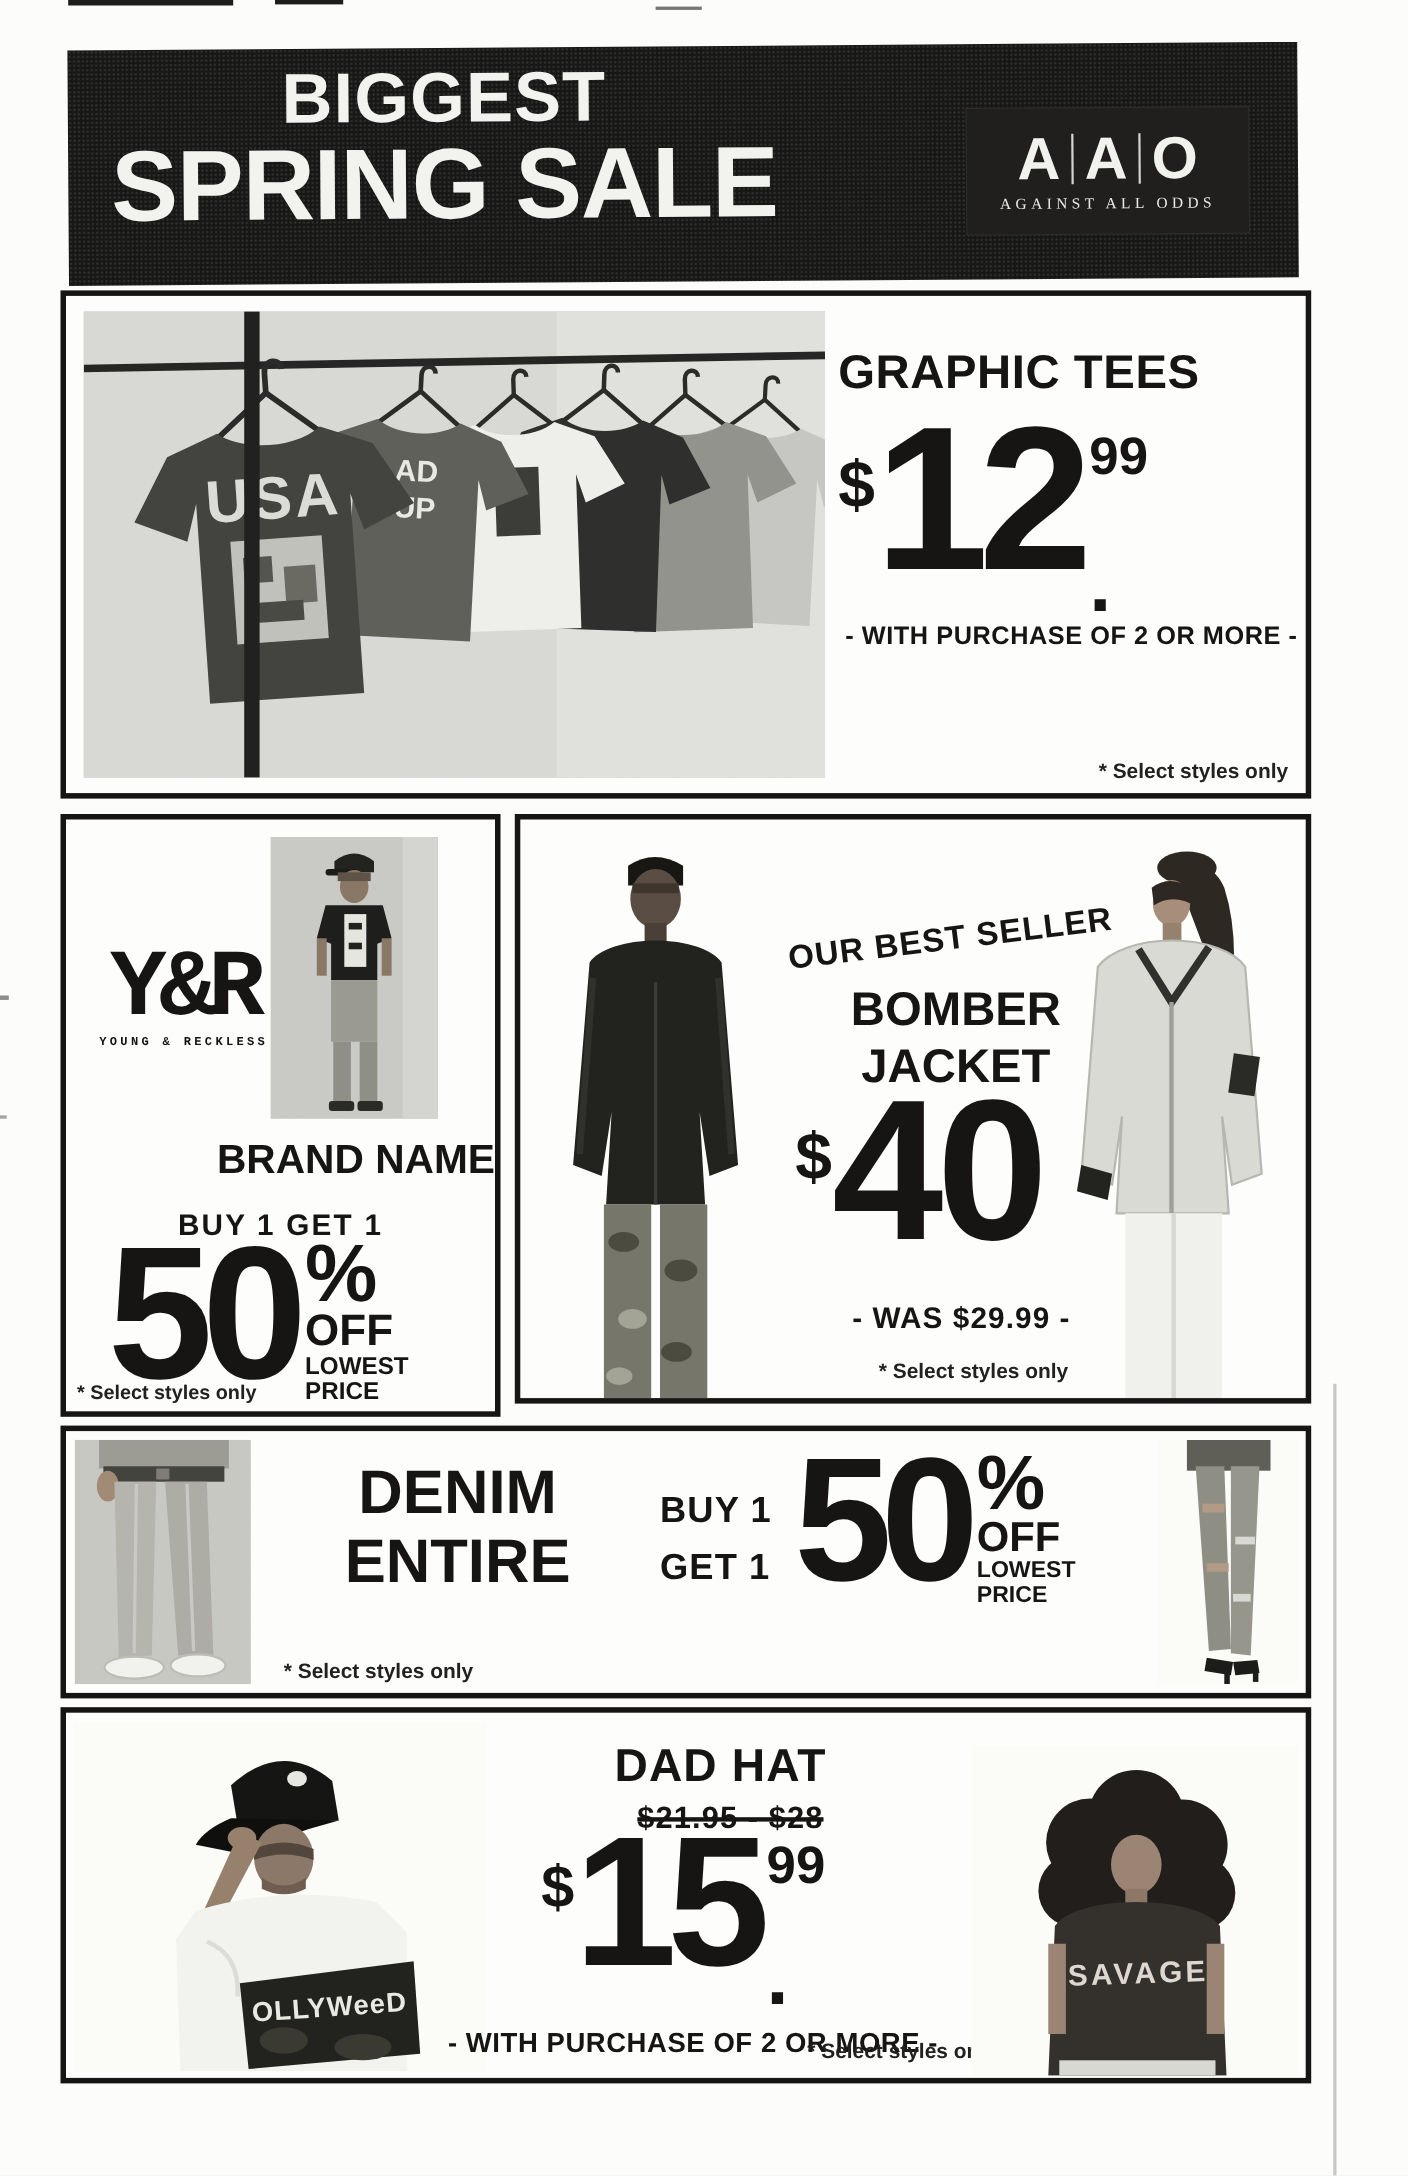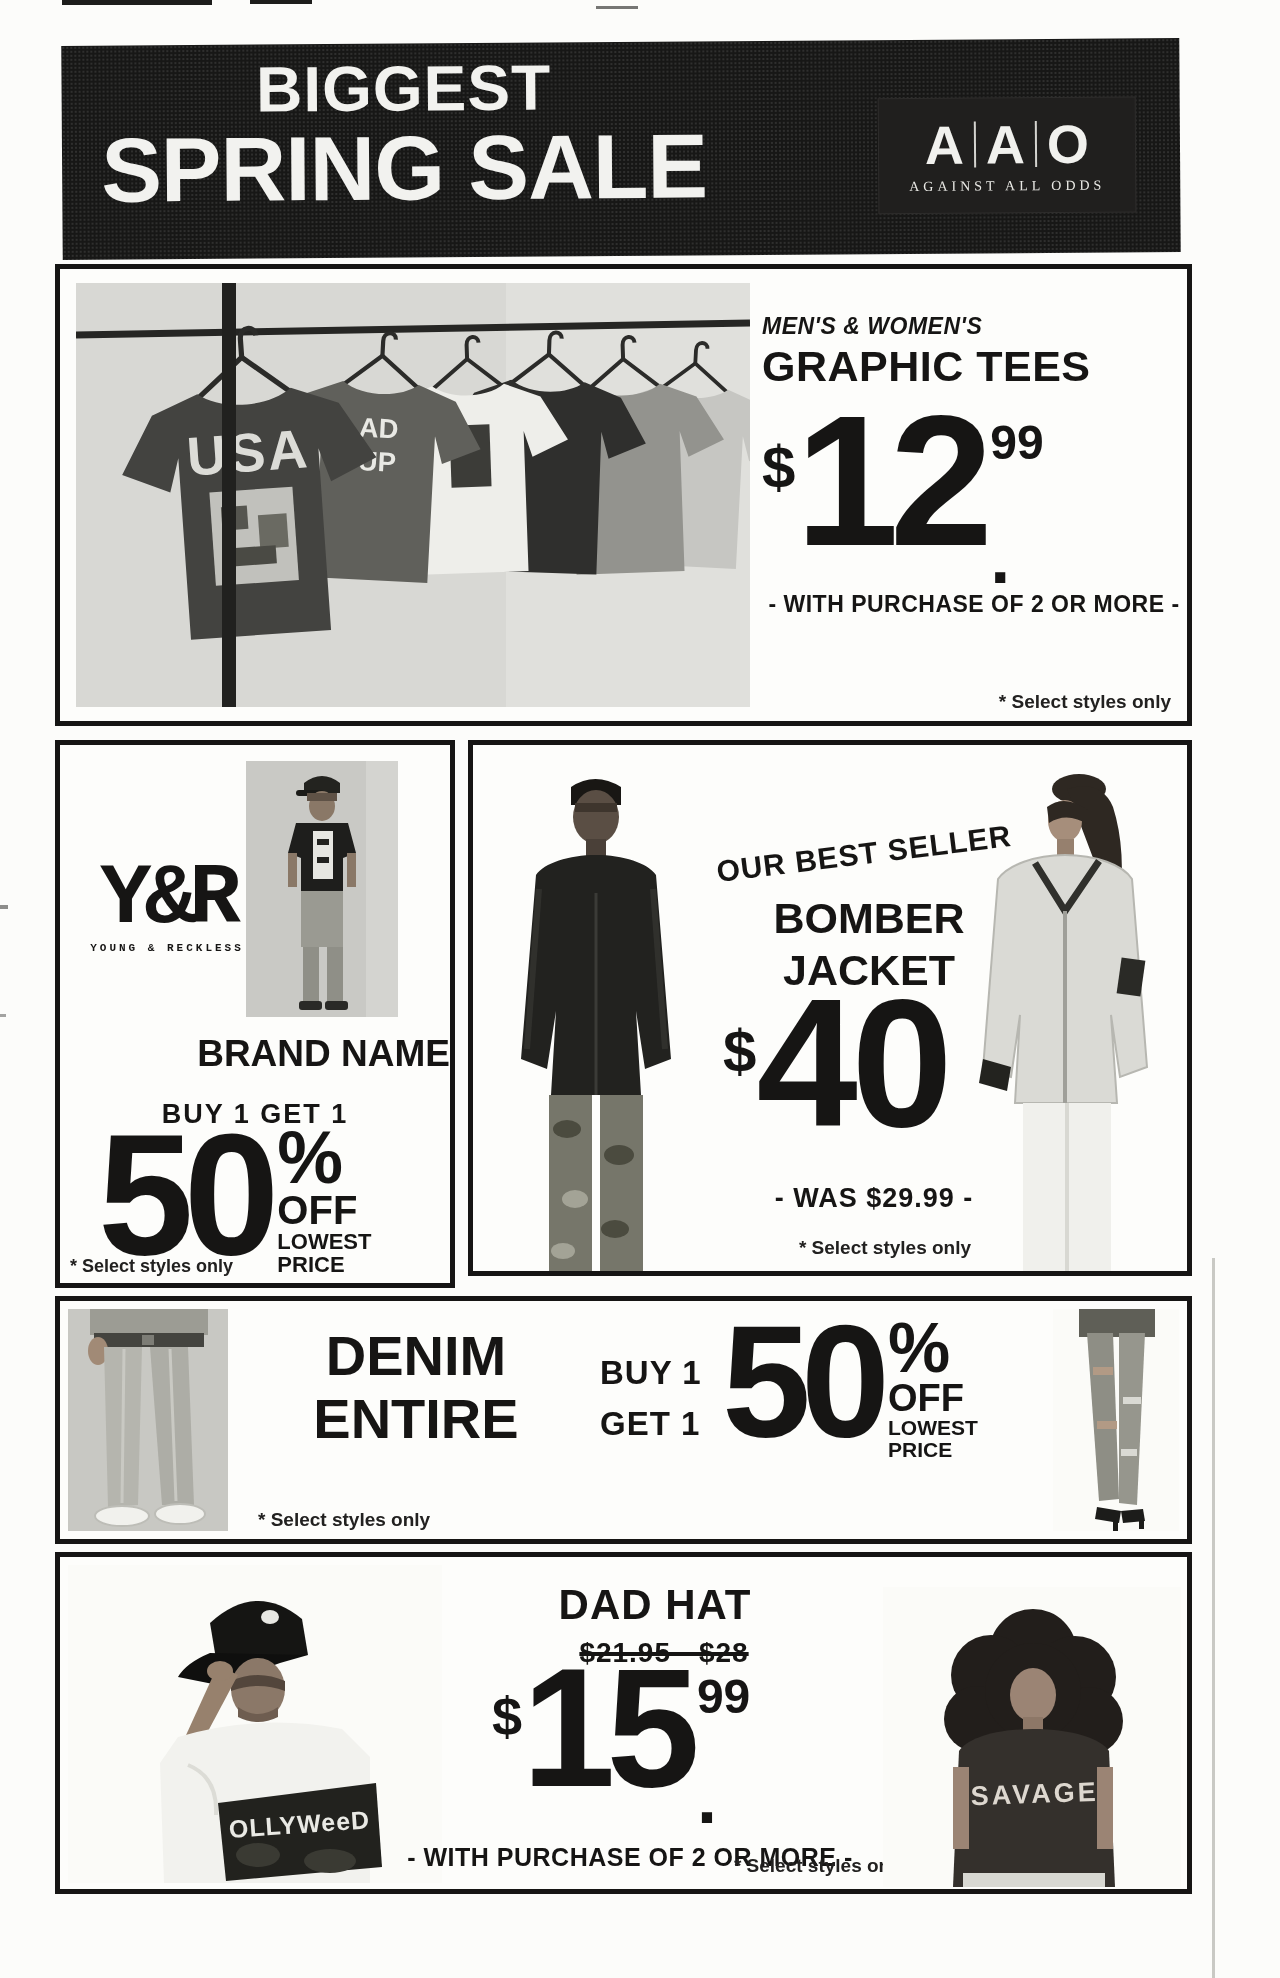--- a/index.html
+++ b/index.html
@@ -178,21 +178,20 @@
           <text x="0" y="62" text-anchor="middle" font-size="42" font-weight="bold" letter-spacing="2" fill="#dcdcd7">USA</text>
           <rect x="-32" y="76" width="64" height="72" fill="#cfcfca" opacity="0.9"></rect>
           <rect x="-24" y="88" width="20" height="18" fill="#55554f"></rect>
           <rect x="4" y="96" width="22" height="26" fill="#6a6a62"></rect>
           <rect x="-18" y="120" width="34" height="14" fill="#4a4a44"></rect>
           </g>
         <rect x="146" y="0" width="14" height="424" fill="#21211f"></rect>
       </svg>
     </div>
     <div class="tees-copy">
-      <div class="eyebrow">MEN'S &amp; WOMEN'S</div>
       <div class="tees-title">GRAPHIC TEES</div>
       <div class="bigprice">
         <span class="cur">$</span>
         <span class="whole">12</span>
         <span class="pstack">
           <span class="cents">99</span>
           <span class="pdot">.</span>
         </span>
       </div>
       <div class="condition">- WITH PURCHASE OF 2 OR MORE -</div>

